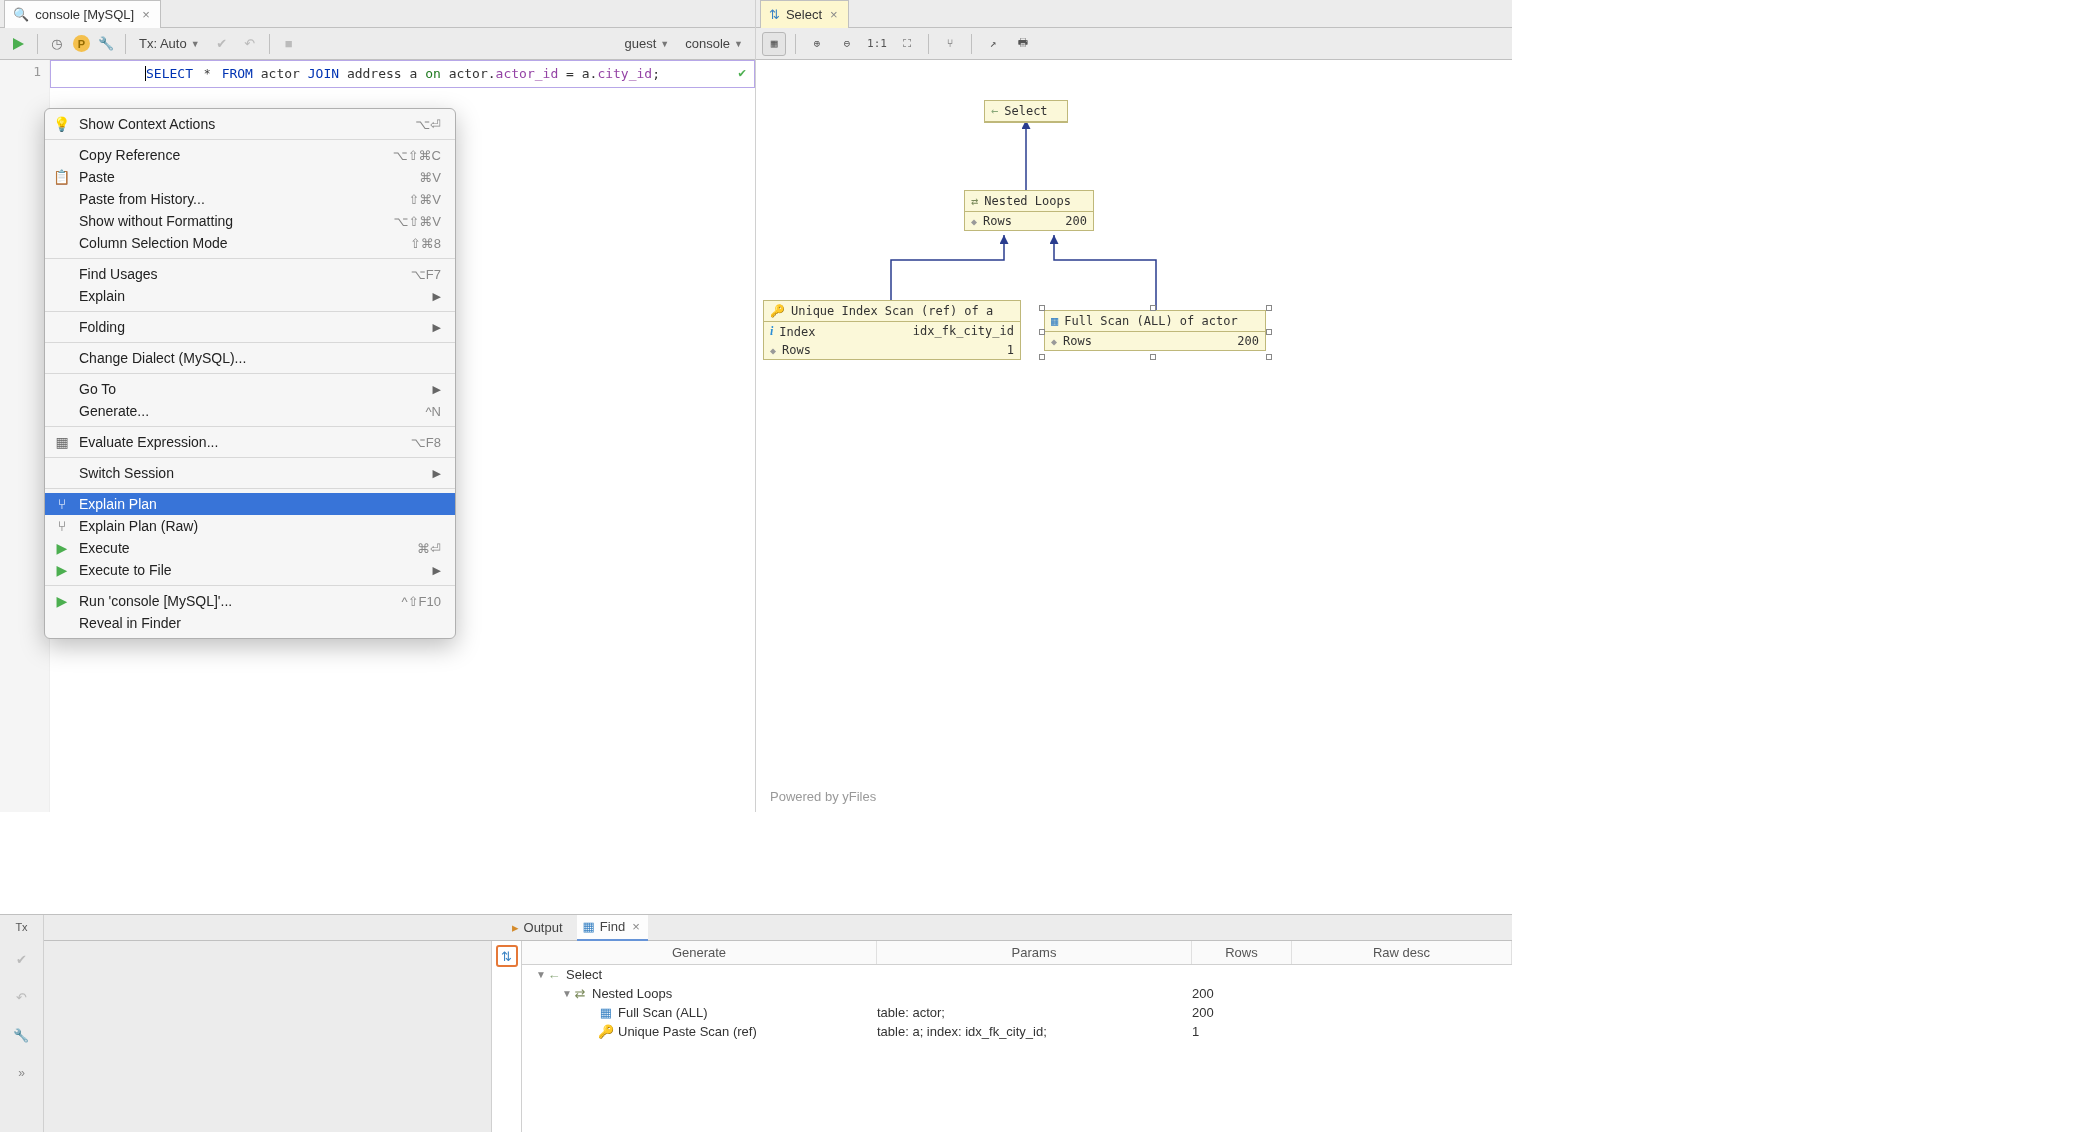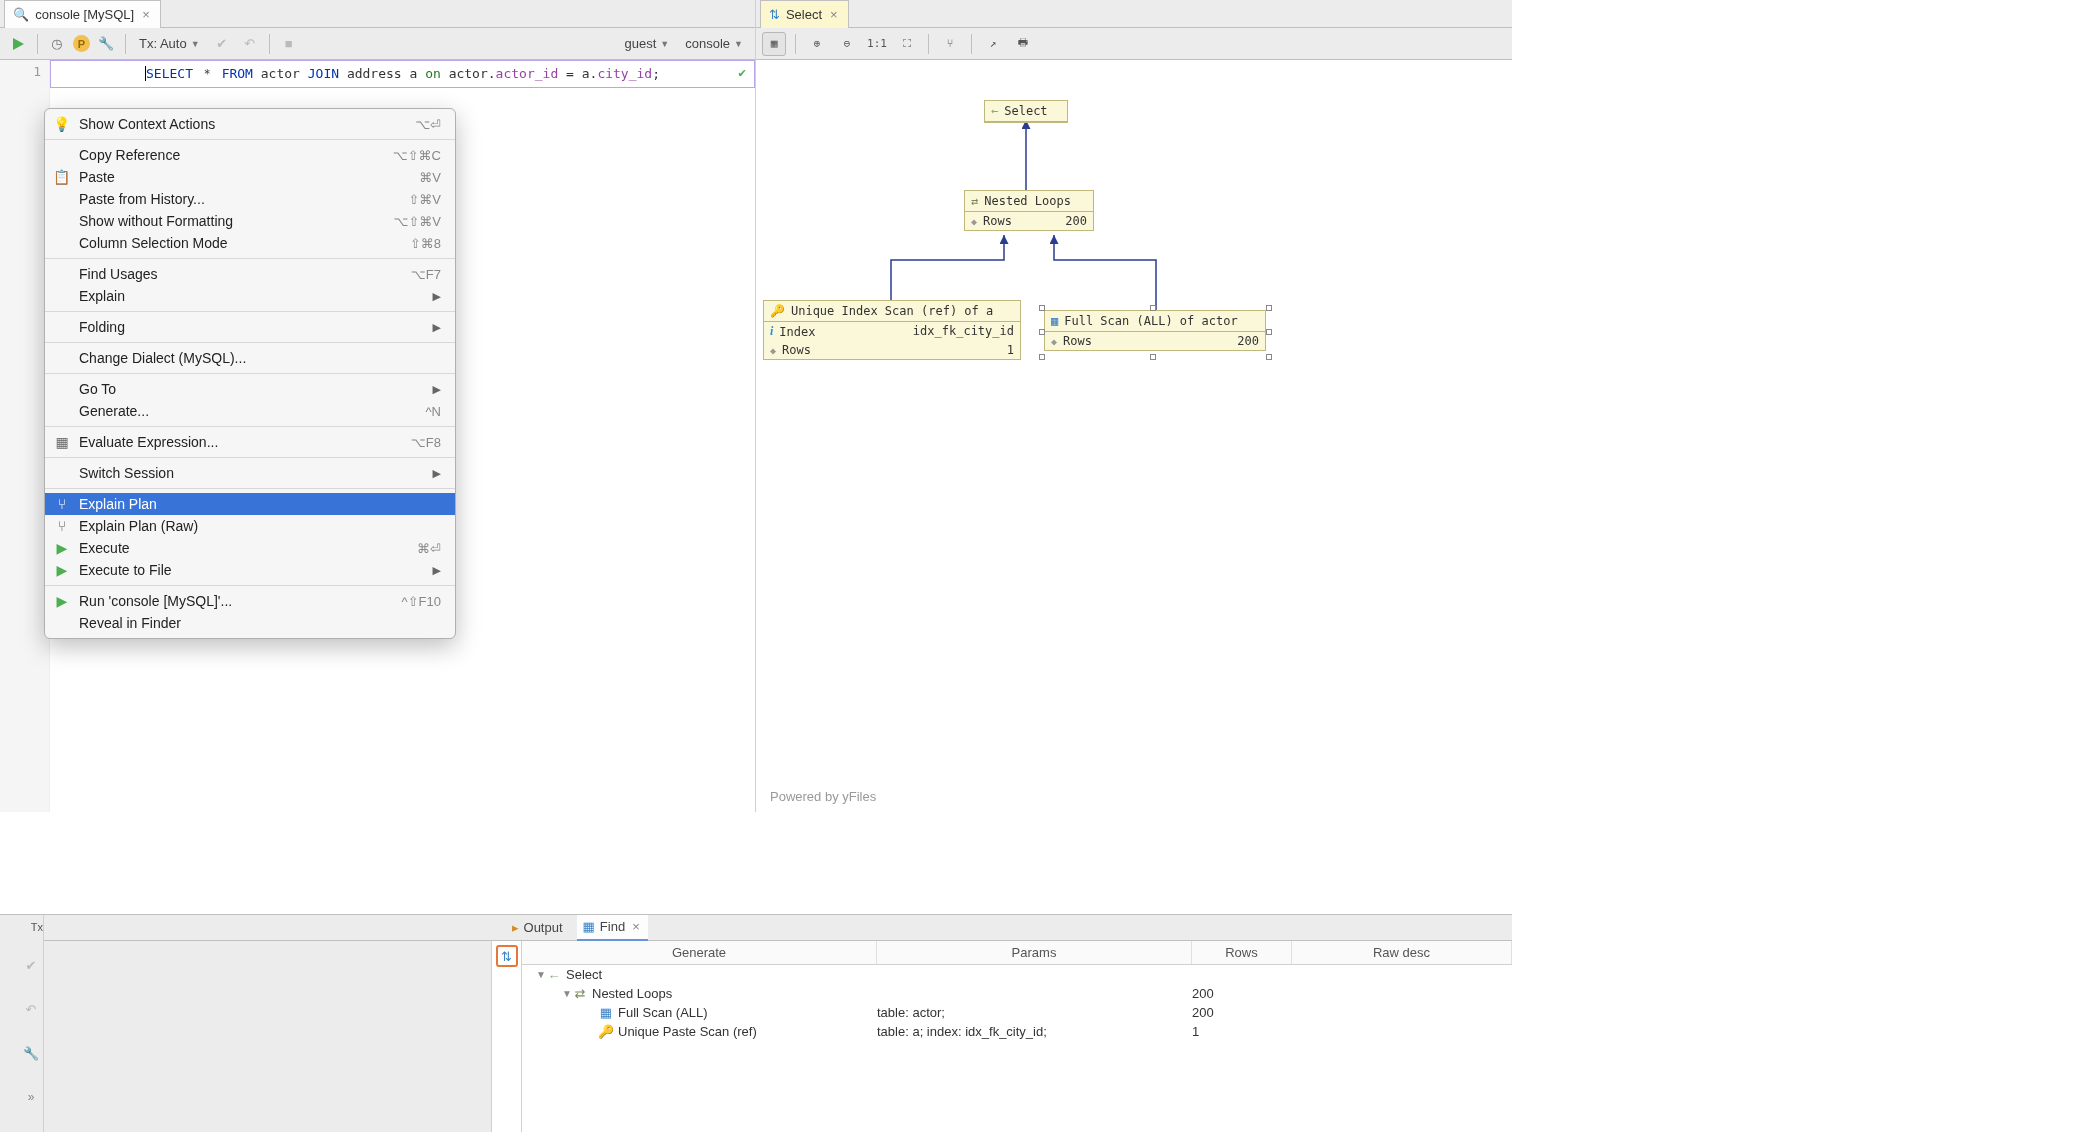--- a/index.html
+++ b/index.html
@@ -253,23 +253,23 @@
   display: flex;
   gap: 8px;
   align-items: center;
 }
 .bottom-left-tabs {
   width: 44px;
   background: #ececec;
   border-right: 1px solid #d0d0d0;
   display: flex;
   flex-direction: column;
-  align-items: flex-end;
+  align-items: center;
   padding-top: 6px;
-  gap: 20px;
+  gap: 14px;
 }
 .bottom-tab-lbl {
   font-size: 11px;
   color: #555;
 }
 .bottom-body {
   flex: 1;
   display: flex;
 }
 .output-panel {

